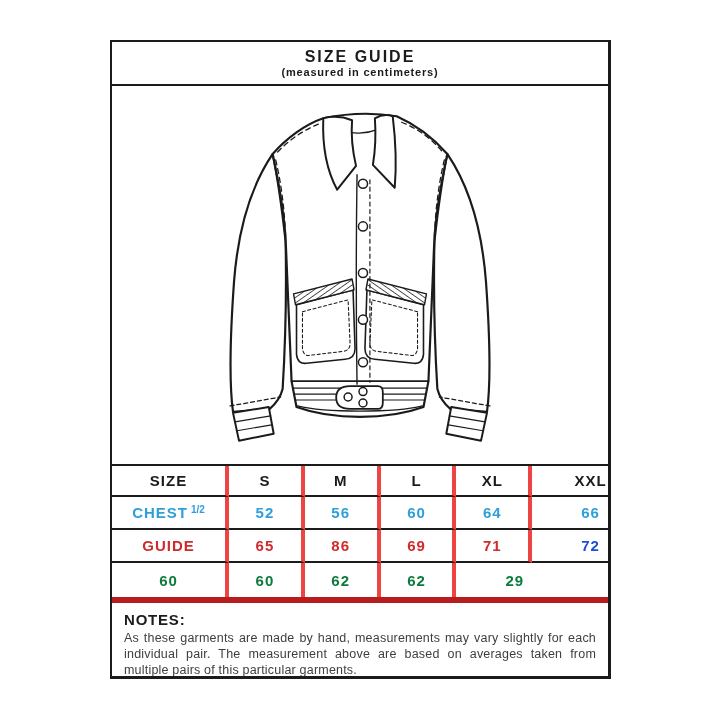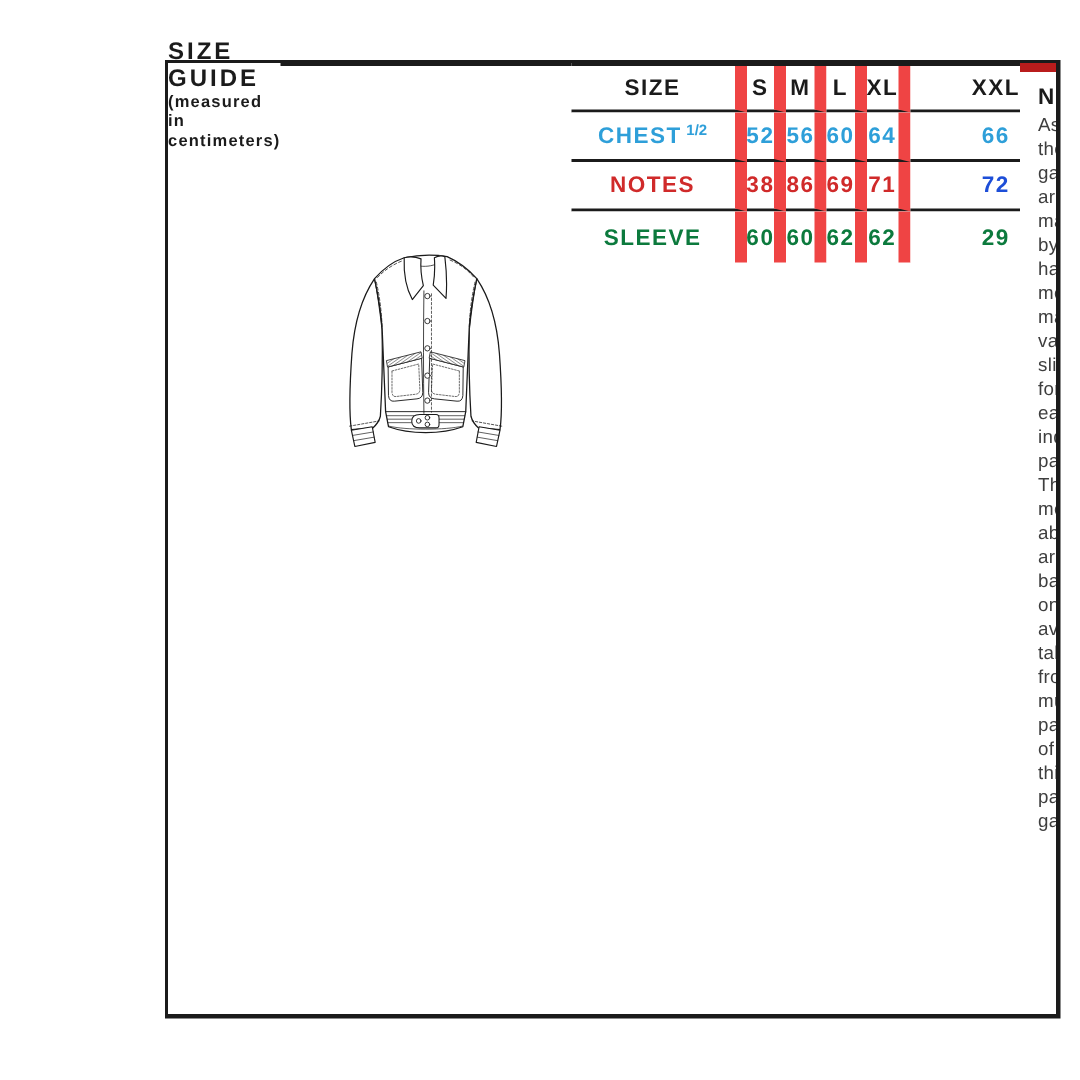--- a/index.html
+++ b/index.html
@@ -1,32 +1,32 @@
 <!DOCTYPE html>
 <html><head>
 <meta charset="utf-8">
 <style>
   html,body{margin:0;padding:0;background:#ffffff;}
   body{width:720px;height:720px;position:relative;font-family:"Liberation Sans",sans-serif;color:#1b1b1b;}
   *{box-sizing:border-box;}
   .doc{
-    position:absolute;left:110px;top:40px;width:597px;height:639px;
+    position:absolute;left:110px;top:40px;width:501px;height:639px;
     background:#fff;border:2px solid #1b1b1b;border-right-width:3px;border-bottom-width:3px;
-    display:flex;flex-direction:row;
+    display:flex;flex-direction:column;
   }
   
   .hdr{height:42px;display:flex;flex-direction:column;align-items:center;justify-content:center;}
   .hdr .title{font-size:16px;font-weight:bold;letter-spacing:2px;line-height:18px;}
   .hdr .subtitle{font-size:11px;font-weight:600;letter-spacing:0.8px;line-height:13px;}
   
   .figure{height:380px;border-top:2px solid #1b1b1b;display:flex;align-items:center;justify-content:center;}
   .figure svg{width:100%;height:100%;display:block;}
   
   .size-table{border-top:2px solid #1b1b1b;display:grid;grid-template-columns:117px repeat(5,1fr);grid-template-rows:31px 33px 33px 34px;}
-  .cell{display:flex;align-items:center;justify-content:center;border-right:8px solid #ef4444;border-bottom:2px solid #1b1b1b;font-size:15px;font-weight:bold;letter-spacing:1px;background:#fff;}
+  .cell{display:flex;align-items:center;justify-content:center;border-right:4px solid #ef4444;border-bottom:2px solid #1b1b1b;font-size:15px;font-weight:bold;letter-spacing:1px;background:#fff;}
   .cell.lc{border-right:none;padding-left:41px;}
   .cell.lr{border-bottom:none;}
   .cell .frac{font-size:10px;margin-left:3px;transform:translateY(-3px);letter-spacing:0;}
   
   .notes{flex:1;border-top:6px solid #b91c1c;padding:8px 12px 16px 12px;overflow:hidden;}
   .notes-heading{font-size:15px;font-weight:bold;letter-spacing:0.8px;line-height:18px;margin-bottom:1px;}
   .notes-body{font-size:12.5px;line-height:16px;color:#3e3e3e;text-align:justify;letter-spacing:0.2px;}
 </style>
 </head>
 <body>
@@ -119,31 +119,28 @@
       <span>CHEST</span>
         <span class="frac">1/2</span>
     </div>
     <div class="cell" style="color: rgb(46, 159, 217);">52</div>
     <div class="cell" style="color: rgb(46, 159, 217);">56</div>
     <div class="cell" style="color: rgb(46, 159, 217);">60</div>
     <div class="cell" style="color: rgb(46, 159, 217);">64</div>
     <div class="cell lc" style="color: rgb(46, 159, 217);">66</div>
 
     <div class="cell" style="color: rgb(208, 42, 42);">
-      <span>NOTES</span>
+      <span>GUIDE</span>
     </div>
-    <div class="cell" style="color: rgb(208, 42, 42);">38</div>
+    <div class="cell" style="color: rgb(208, 42, 42);">65</div>
     <div class="cell" style="color: rgb(208, 42, 42);">86</div>
     <div class="cell" style="color: rgb(208, 42, 42);">69</div>
     <div class="cell" style="color: rgb(208, 42, 42);">71</div>
     <div class="cell lc" style="color: #1d4ed8;">72</div>
 
-    <div class="cell lr" style="color: rgb(12, 122, 61);">
-      <span>SLEEVE</span>
-    </div>
     <div class="cell lr" style="color: rgb(12, 122, 61);">60</div>
     <div class="cell lr" style="color: rgb(12, 122, 61);">60</div>
     <div class="cell lr" style="color: rgb(12, 122, 61);">62</div>
     <div class="cell lr" style="color: rgb(12, 122, 61);">62</div>
     <div class="cell lr lc" style="color: rgb(12, 122, 61);">29</div>
   </div>
 
   <div class="notes">
     <div class="notes-heading">NOTES:</div>
     <div class="notes-body">As these garments are made by hand, measurements may vary slightly for each individual pair. The measurement above are based on averages taken from multiple pairs of this particular garments.</div>

